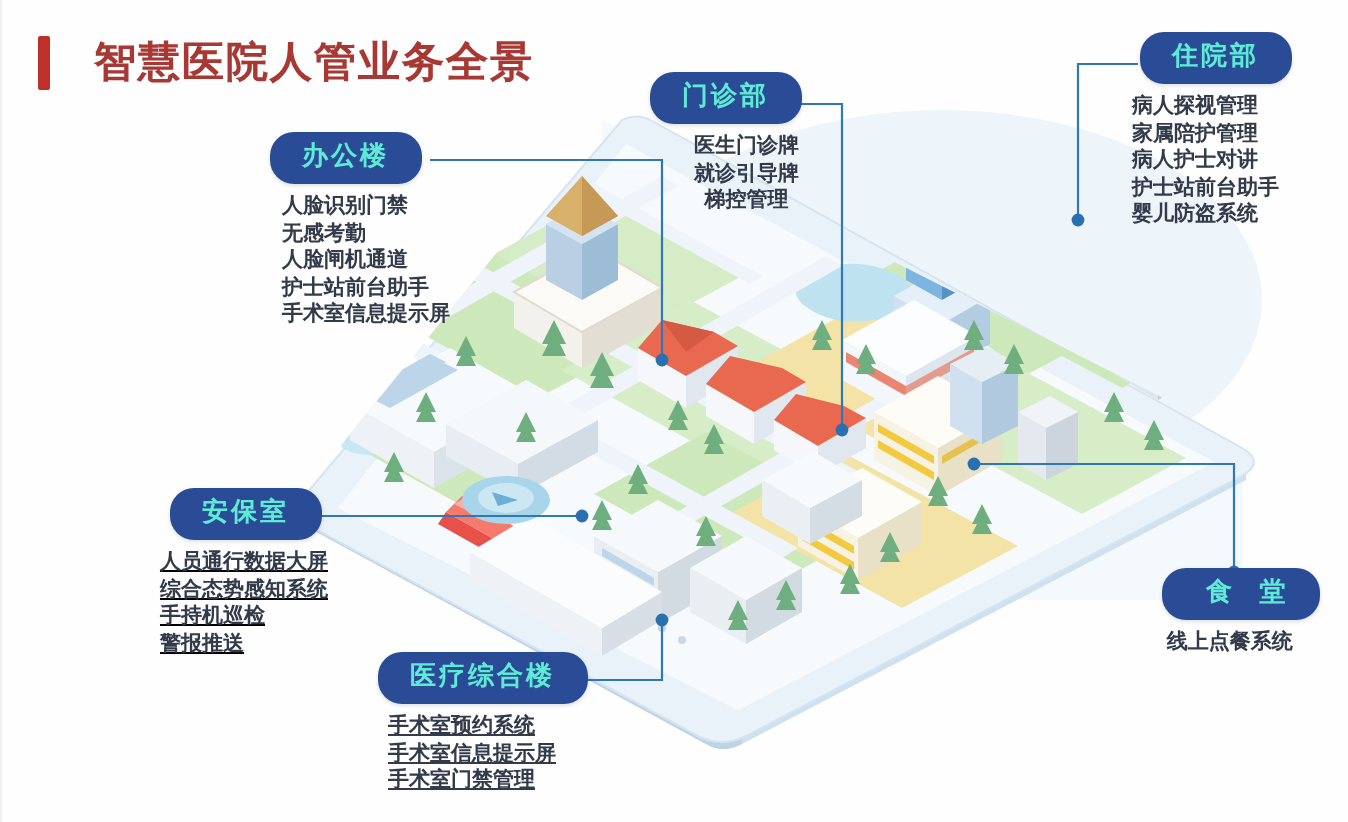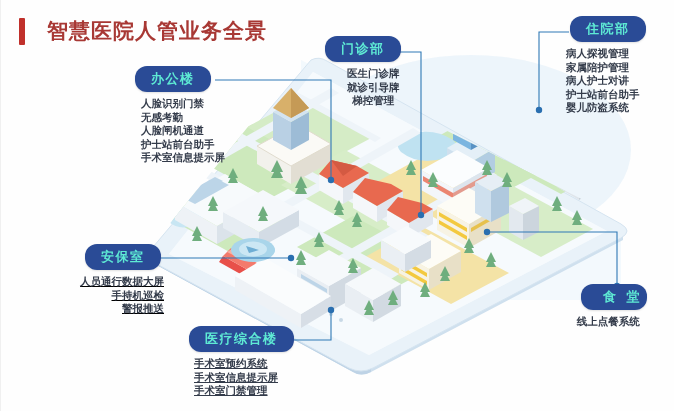--- a/index.html
+++ b/index.html
@@ -30,41 +30,41 @@
     color:#5eead4;
     font-size:13px;font-weight:bold;
     padding:5px 16px 6px 16px;
     border-radius:12px;
     letter-spacing:1.5px;
     white-space:nowrap;
     box-shadow:0 1px 2px rgba(0,0,0,.12);
     line-height:15px;
     text-align:right;
   }
-  .badge.wide{letter-spacing:3px;padding:5px 4px 6px 22px;}
+  .badge.wide{letter-spacing:3px;padding:5px 14px 6px 22px;font-family:Liberation Mono, monospace;}
   .items{
     margin-top:5px;
     font-size:10.5px;
     color:#333b4a;
     line-height:13.5px;
     white-space:nowrap;
     font-weight:bold;
   }
   .items div{white-space:nowrap;}
   .items.ctr{text-align:center;}
 
   
   #c-office   {left:134px;top:66px;}
   #c-office .items{margin-left:6px;}
   #c-outpatient{left:324px;top:36px;}
   #c-outpatient .items{margin-left:21px;text-align:center;}
   #c-inpatient{left:569px;top:16px;}
   #c-inpatient .items{margin-left:-4px;}
   #c-security {left:84px;top:244px;text-decoration:underline;}
-  #c-security .items{margin-left:-5px;text-align:right;}
+  #c-security .items{margin-left:-5px;}
   #c-medical  {left:188px;top:326px;}
   #c-medical .items{margin-left:5px;text-decoration:underline;}
   #c-canteen  {left:580px;top:284px;}
   #c-canteen .items{margin-left:-11px;}
 </style>
 </head>
 <body>
 
 <div id="root">
 
@@ -437,20 +437,21 @@
       <div>病人护士对讲</div>
       <div>护士站前台助手</div>
       <div>婴儿防盗系统</div>
     </div>
   </div>
 
   <div class="callout" id="c-security">
     <div class="badge">安保室</div>
     <div class="items">
       <div>人员通行数据大屏</div>
+      <div>综合态势感知系统</div>
       <div>手持机巡检</div>
       <div>警报推送</div>
     </div>
   </div>
 
   <div class="callout" id="c-medical">
     <div class="badge">医疗综合楼</div>
     <div class="items">
       <div>手术室预约系统</div>
       <div>手术室信息提示屏</div>

